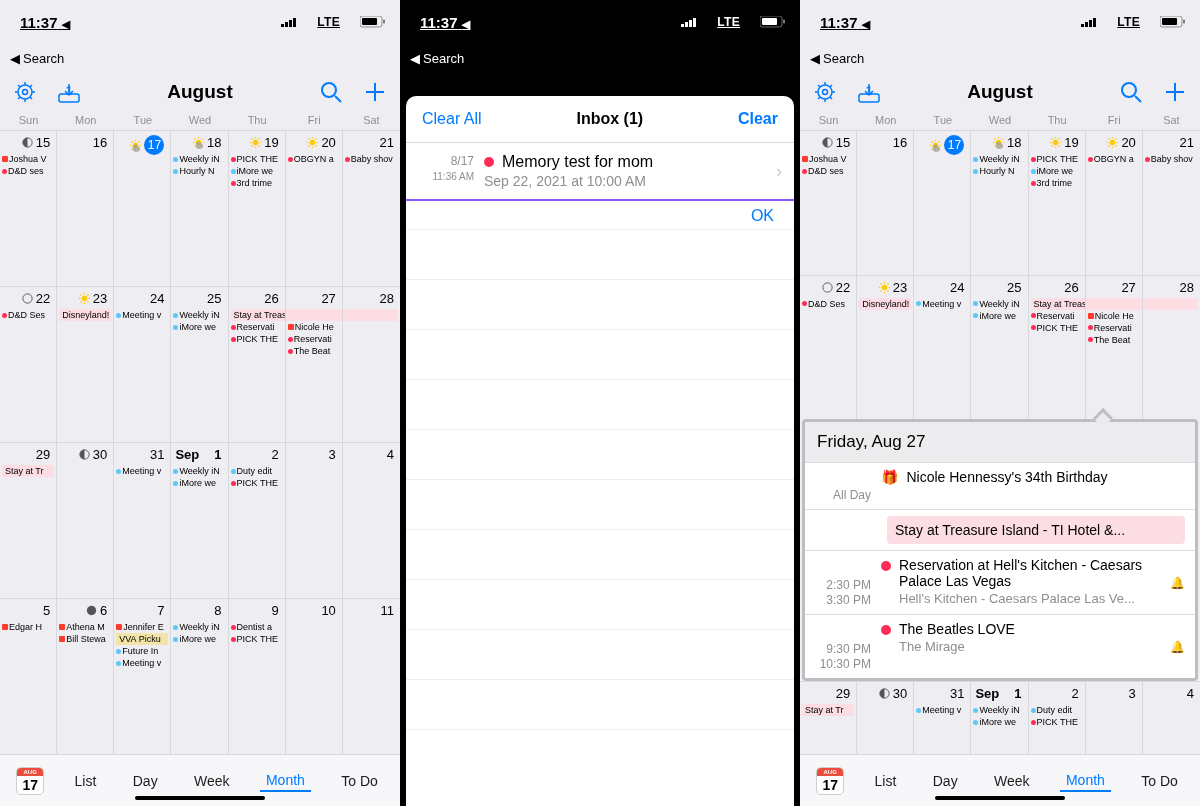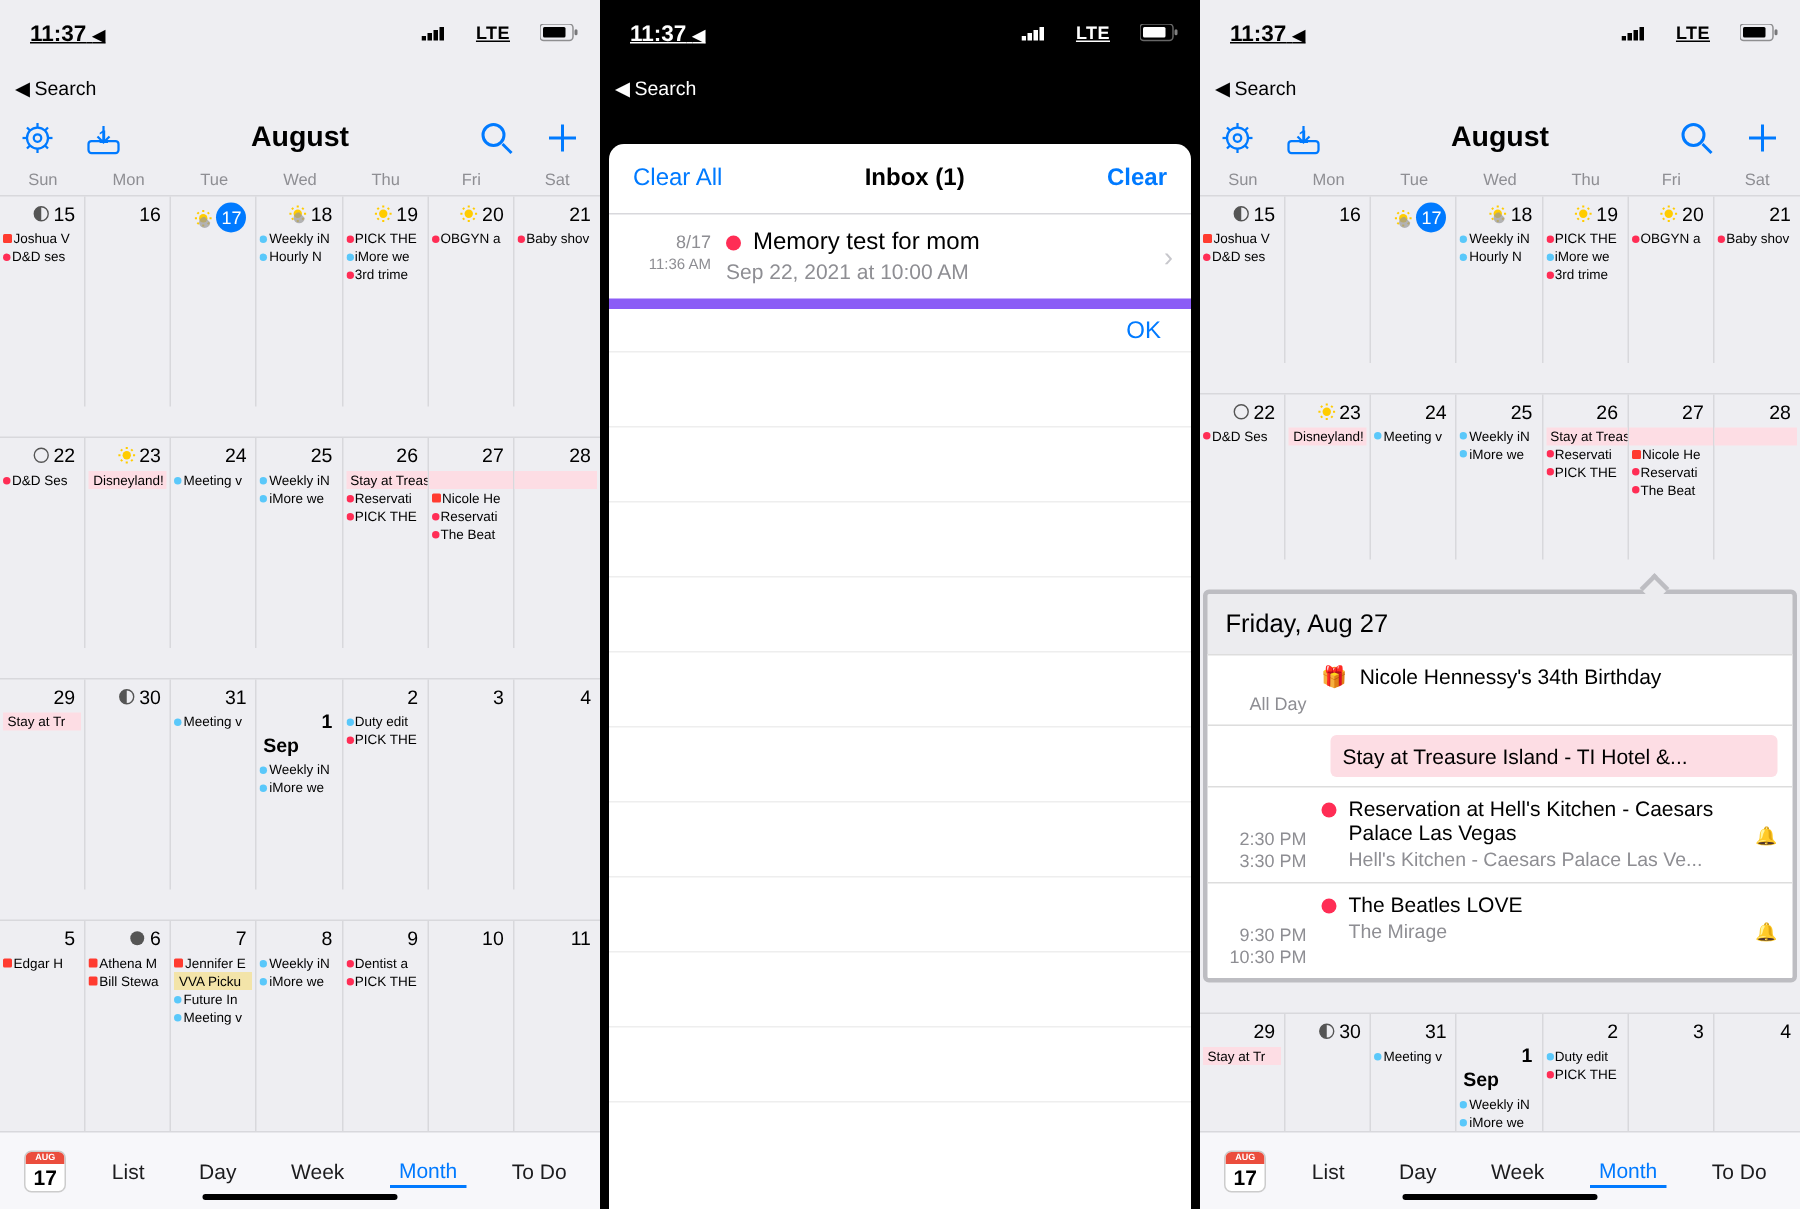--- a/index.html
+++ b/index.html
@@ -37,26 +37,26 @@
   .tb-title { font-size:19px; font-weight:700; }
   .tb-icon { width:26px; height:26px; display:flex; align-items:center; justify-content:center; }
   .tb-icon svg { overflow:visible; }
   .badge-box { position:relative; }
   .badge-box .num { position:absolute; left:50%; top:50%; transform:translate(-50%,-55%); font-size:12px; font-weight:600; }
 
   
   .weekhdr { display:grid; grid-template-columns:repeat(7,1fr); font-size:11px; color:var(--text-sec); text-align:center; padding:2px 0 4px; }
 
   
-  .month { flex:1; display:flex; flex-direction:column;gap:20px; }
+  .month { flex:1; display:flex; flex-direction:column; }
   .wk { flex:1; display:grid; grid-template-columns:repeat(7,1fr); border-top:1px solid var(--gray-line); }
   .day { border-right:1px solid var(--gray-line); padding:2px 2px 0; overflow:hidden; position:relative; font-size:9px; }
   .day:last-child { border-right:none; }
   .dnum { display:flex; align-items:center; justify-content:flex-end; gap:2px; font-size:13px; font-weight:400; padding:2px 4px 3px 2px; }
-  .dnum .mname { font-weight:700; font-size:13px; margin-right:auto;margin-top:32px; }
+  .dnum .mname { font-weight:700; font-size:13px; margin-right:auto; }
   .dnum .wicon { width:13px; height:13px; flex-shrink:0; }
   .dnum.today { }
   .dnum.today .val { background:var(--blue); color:#fff; border-radius:50%; width:20px; height:20px; display:inline-flex; align-items:center; justify-content:center; font-size:12px; }
   .ev { white-space:nowrap; overflow:hidden; line-height:12px; padding-left:0px; display:flex; align-items:center; }
   .ev .dot { width:5px; height:5px; border-radius:50%; flex-shrink:0; margin-right:1px; }
   .ev.pinkbg { background:var(--pinkpale); padding-left:3px; }
   .ev .red-sq { width:6px; height:6px; background:#ff3b30; border-radius:1px; flex-shrink:0; margin-right:1px; }
   .ev.yel { background:rgba(255,204,0,.3); padding-left:3px; }
 
   
@@ -67,21 +67,21 @@
   .tab-icon .top { background:#eb4d3d; color:#fff; width:100%; text-align:center; font-size:6px; line-height:8px; font-weight:700;}
   .tab-icon .bot { font-size:14px; font-weight:600; line-height:18px; }
 
   .home-ind { position:absolute; bottom:6px; left:50%; transform:translateX(-50%); width:130px; height:4px; background:#000; border-radius:3px; z-index:20; }
   .dark .home-ind { background:#fff; }
   .sheet { background:#fff; border-radius:10px 10px 0 0; margin:24px 6px 0 6px; flex:1; display:flex; flex-direction:column; }
   .sheet-hdr { display:flex; align-items:center; justify-content:space-between; padding:14px 16px; border-bottom:1px solid var(--gray-line); }
   .sheet-hdr .left, .sheet-hdr .right { color:var(--blue); font-size:16px; }
   .sheet-hdr .right { font-weight:600; }
   .sheet-hdr .title { font-size:16px; font-weight:700; }
-  .inbox-item { display:flex; padding:10px 12px; border-bottom:7px solid #8b5cf6; gap:10px; align-items:flex-start; }
+  .inbox-item { display:flex; padding:10px 12px; border-bottom:2px solid #8b5cf6; gap:10px; align-items:flex-start; }
   .inbox-item .meta { width:56px; text-align:right; font-size:12px; color:var(--text-sec); line-height:16px; }
   .inbox-item .body { flex:1; }
   .inbox-item .row1 { display:flex; align-items:center; gap:8px; font-size:16px; }
   .inbox-item .row2 { color:var(--text-sec); font-size:14px; margin-top:2px; }
   .inbox-item .chev { color:#c7c7cc; align-self:center; font-size:18px; }
   .inbox-ok { text-align:right; color:var(--blue); font-size:16px; padding:6px 20px 4px; border-bottom:1px solid #eee; }
   .sheet .rows { flex:1; }
   .sheet .rows .r { height:50px; border-bottom:1px solid #eee; }
 
   

